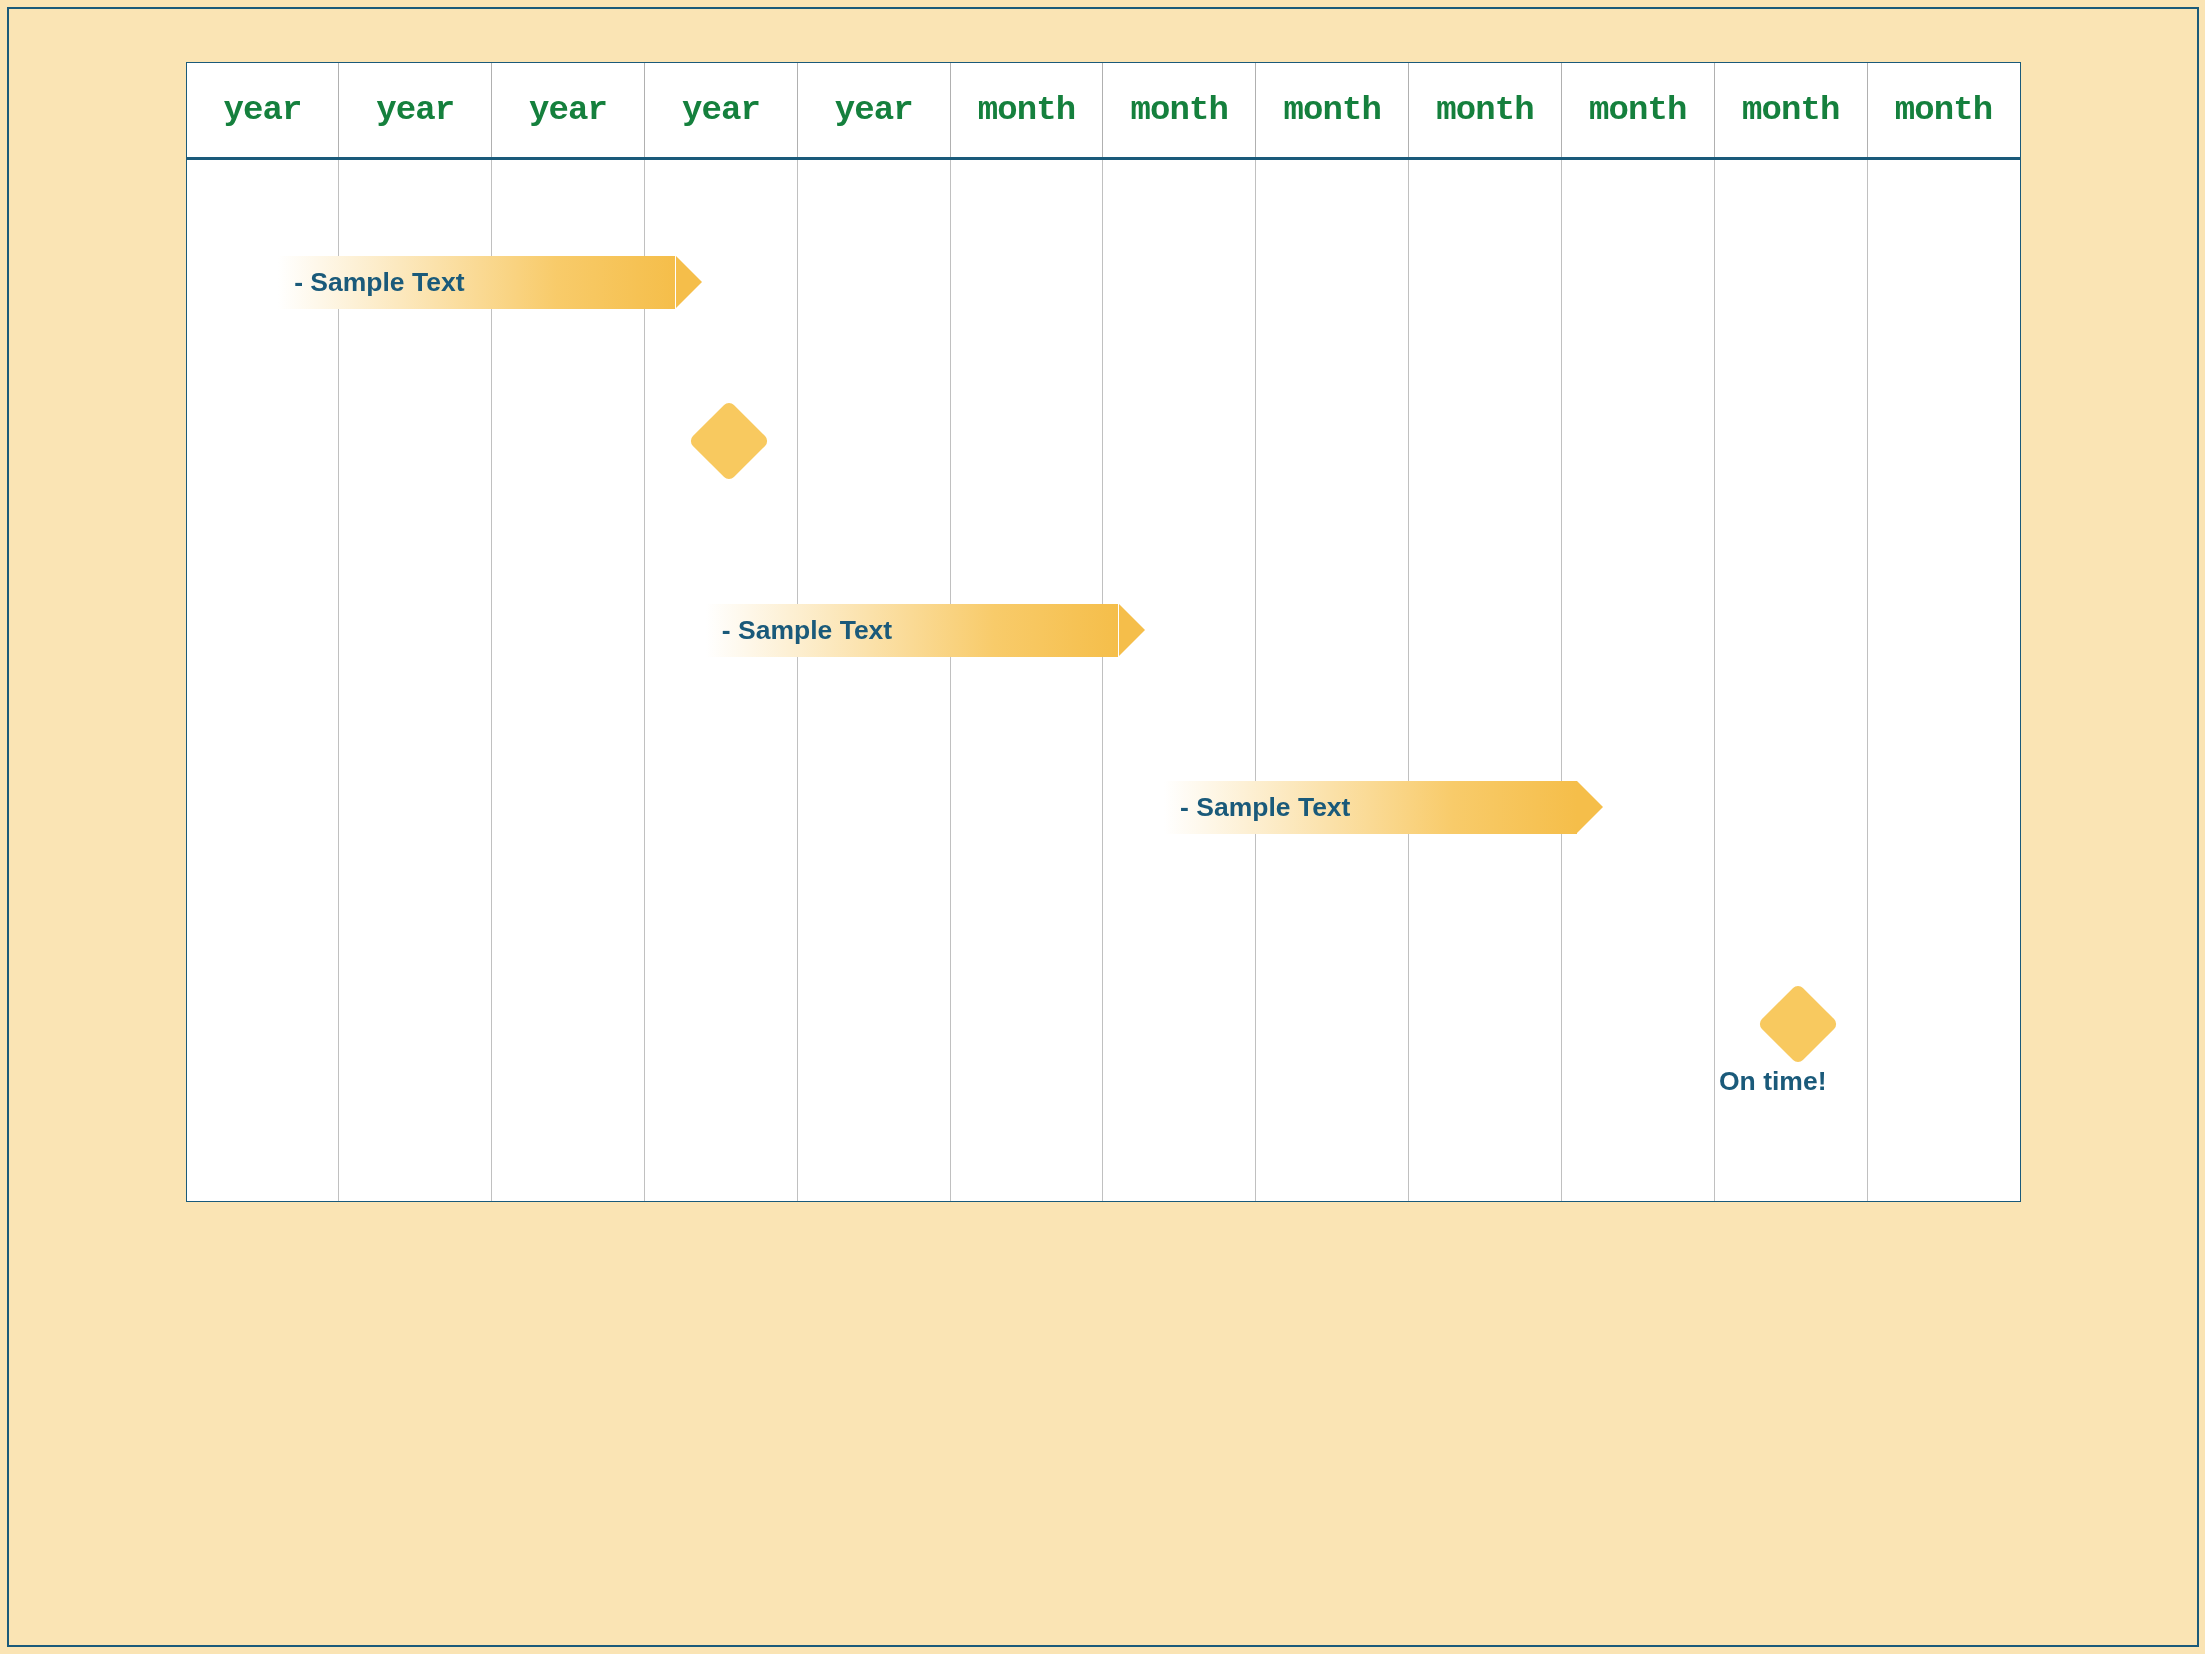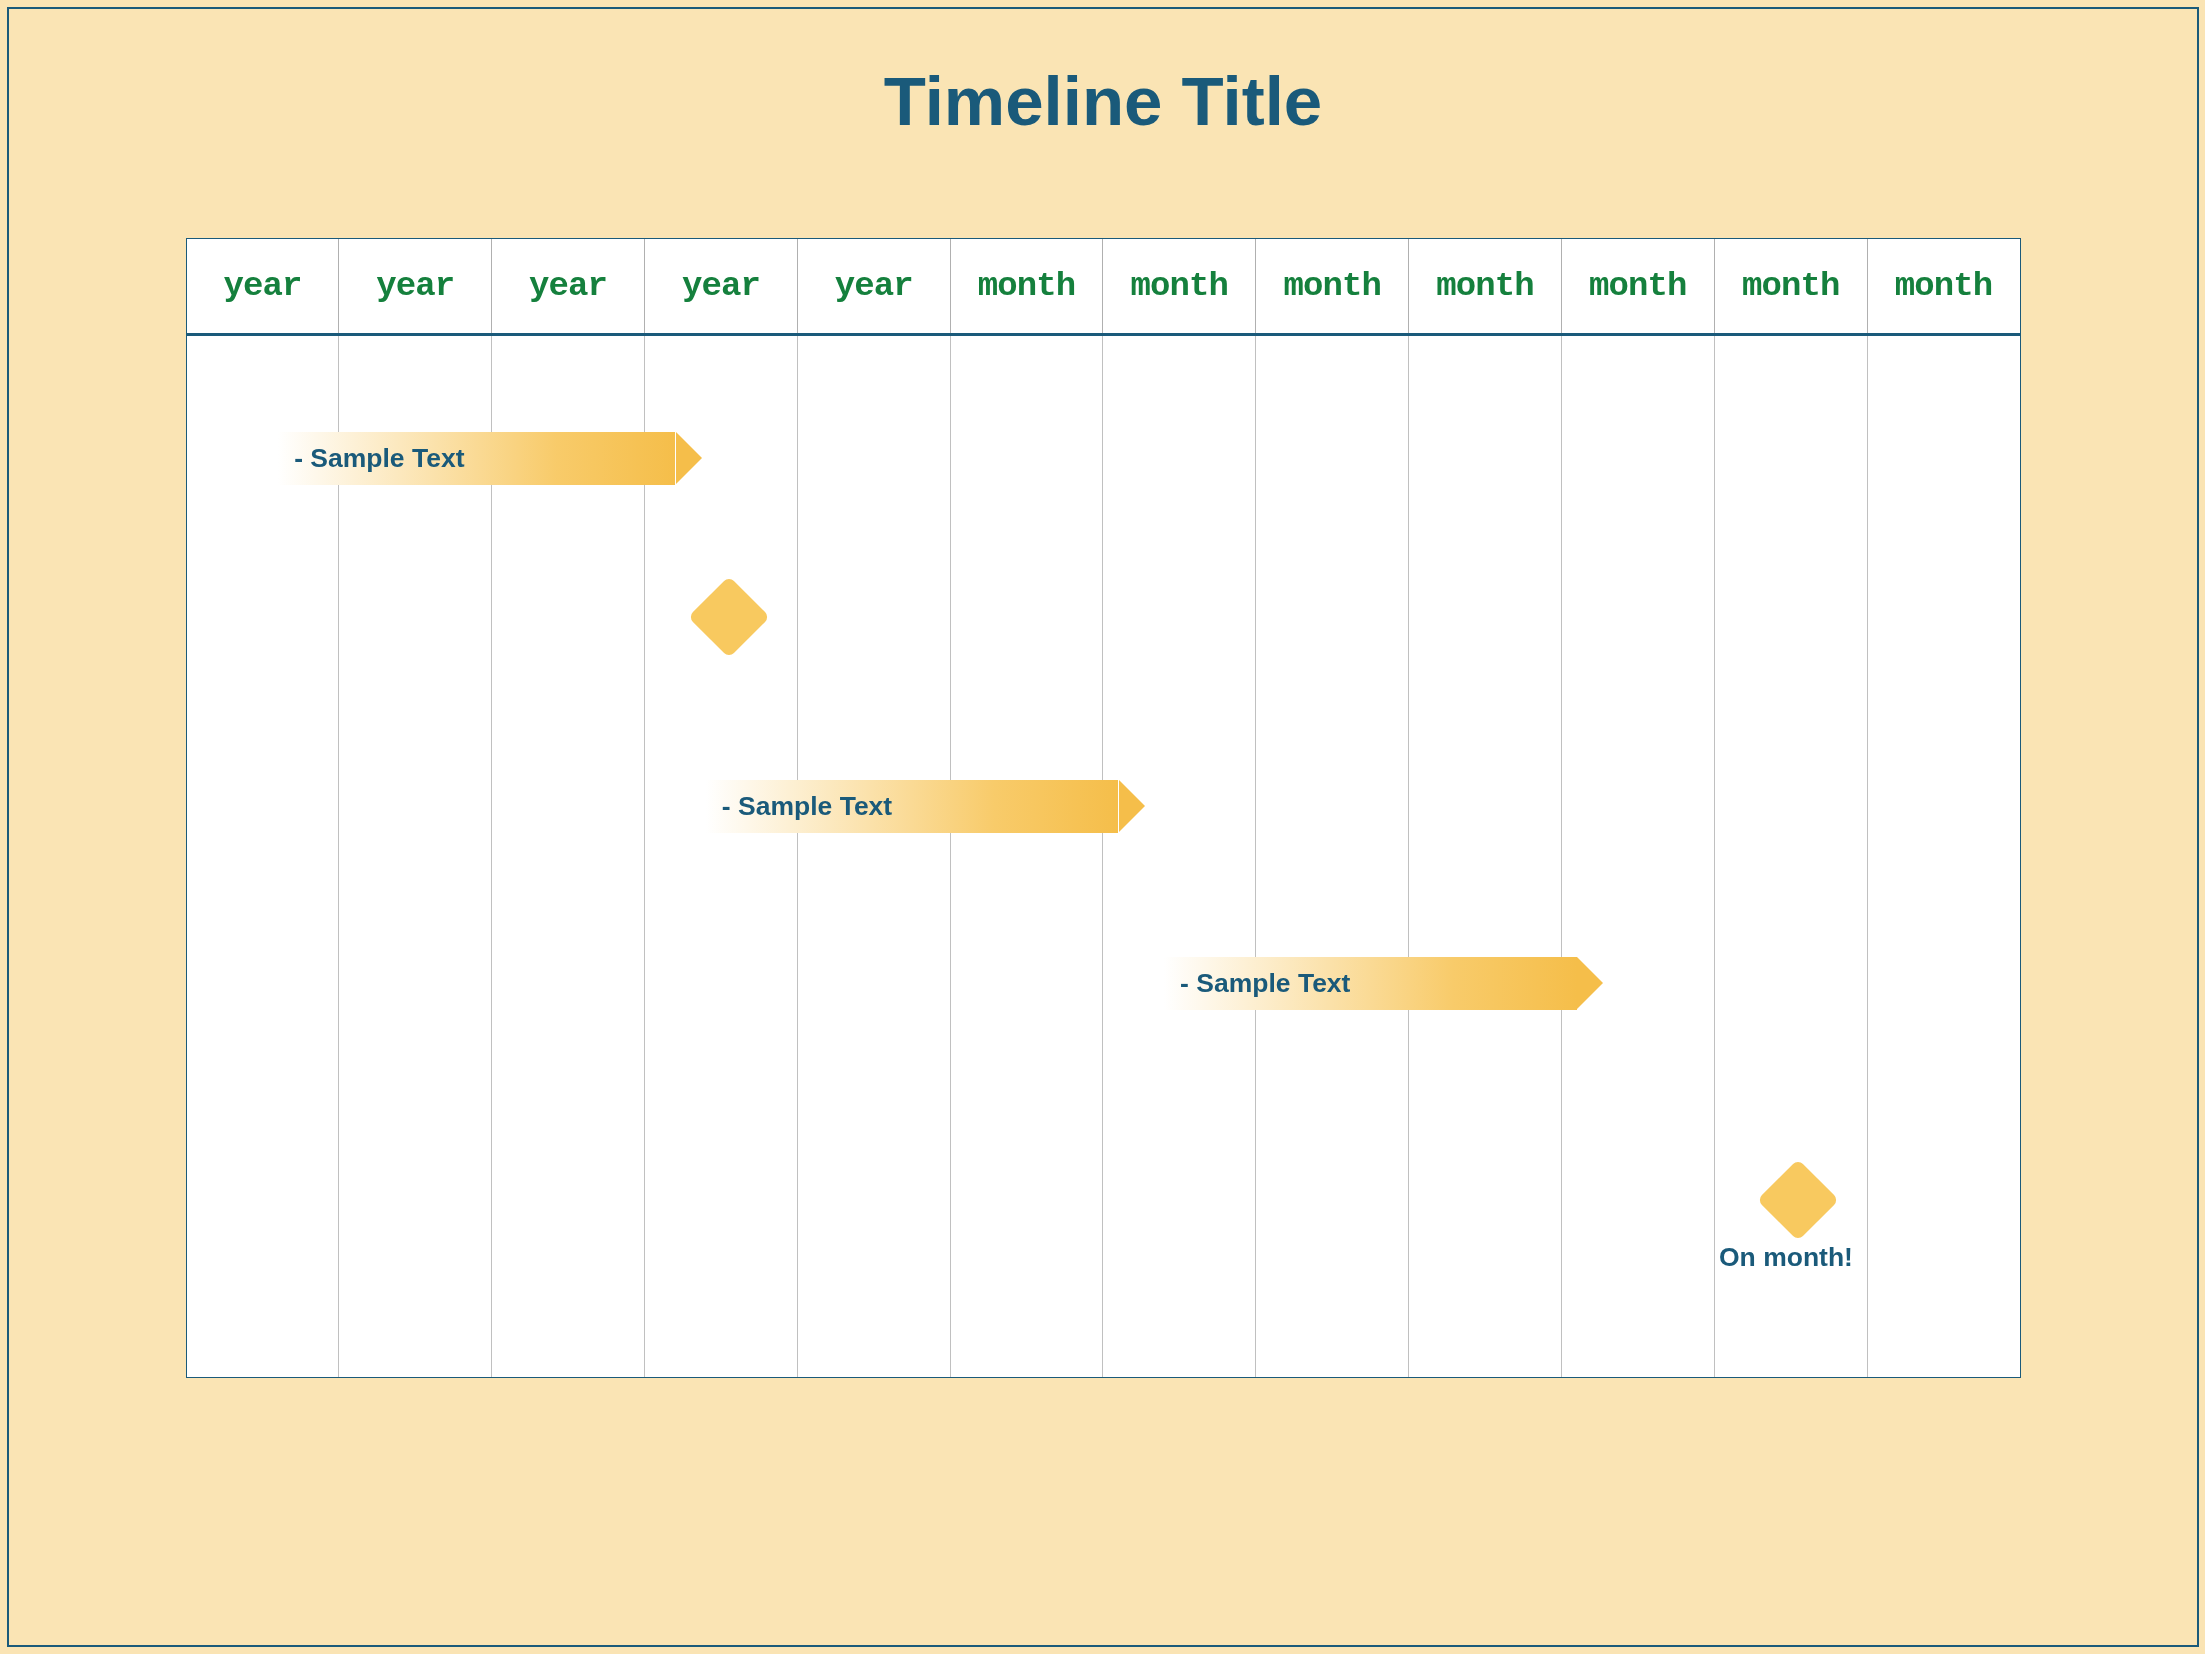--- a/index.html
+++ b/index.html
@@ -104,21 +104,20 @@
     color: #1a5a7a;
     font-weight: bold;
     font-size: 26.5px;
     white-space: nowrap;
   }
 </style>
 </head>
 <body>
 
 <div class="outer-frame">
-  <h1 class="title">Timeline Title</h1>
 
   <div class="chart-wrapper">
     <div class="header-row" id="header-row">
         <div class="header-cell">year</div>
         <div class="header-cell">year</div>
         <div class="header-cell">year</div>
         <div class="header-cell">year</div>
         <div class="header-cell">year</div>
         <div class="header-cell">month</div>
         <div class="header-cell">month</div>
@@ -148,18 +147,18 @@
             <span>- Sample Text</span>
           </div>
           <div class="bar" style="left: 28.3333%; width: 22.5%; top: 42.5%;">
             <span>- Sample Text</span>
           </div>
           <div class="bar" style="left: 53.3333%; width: 22.5%; top: 59.5%;">
             <span>- Sample Text</span>
           </div>
           <div class="diamond" style="left: calc(29.5833% - 29px); top: calc(24%);"></div>
           <div class="diamond" style="left: calc(87.9167% - 29px); top: calc(80%);"></div>
-          <div class="diamond-label" style="left: calc(87.9167% - 79px); top: calc(80% + 71px);">On month!</div>
+          <div class="diamond-label" style="left: calc(87.9167% - 79px); top: calc(80% + 71px);">On time!</div>
         </div>
     </div>
   </div>
 </div>
 
 
 </body></html>

